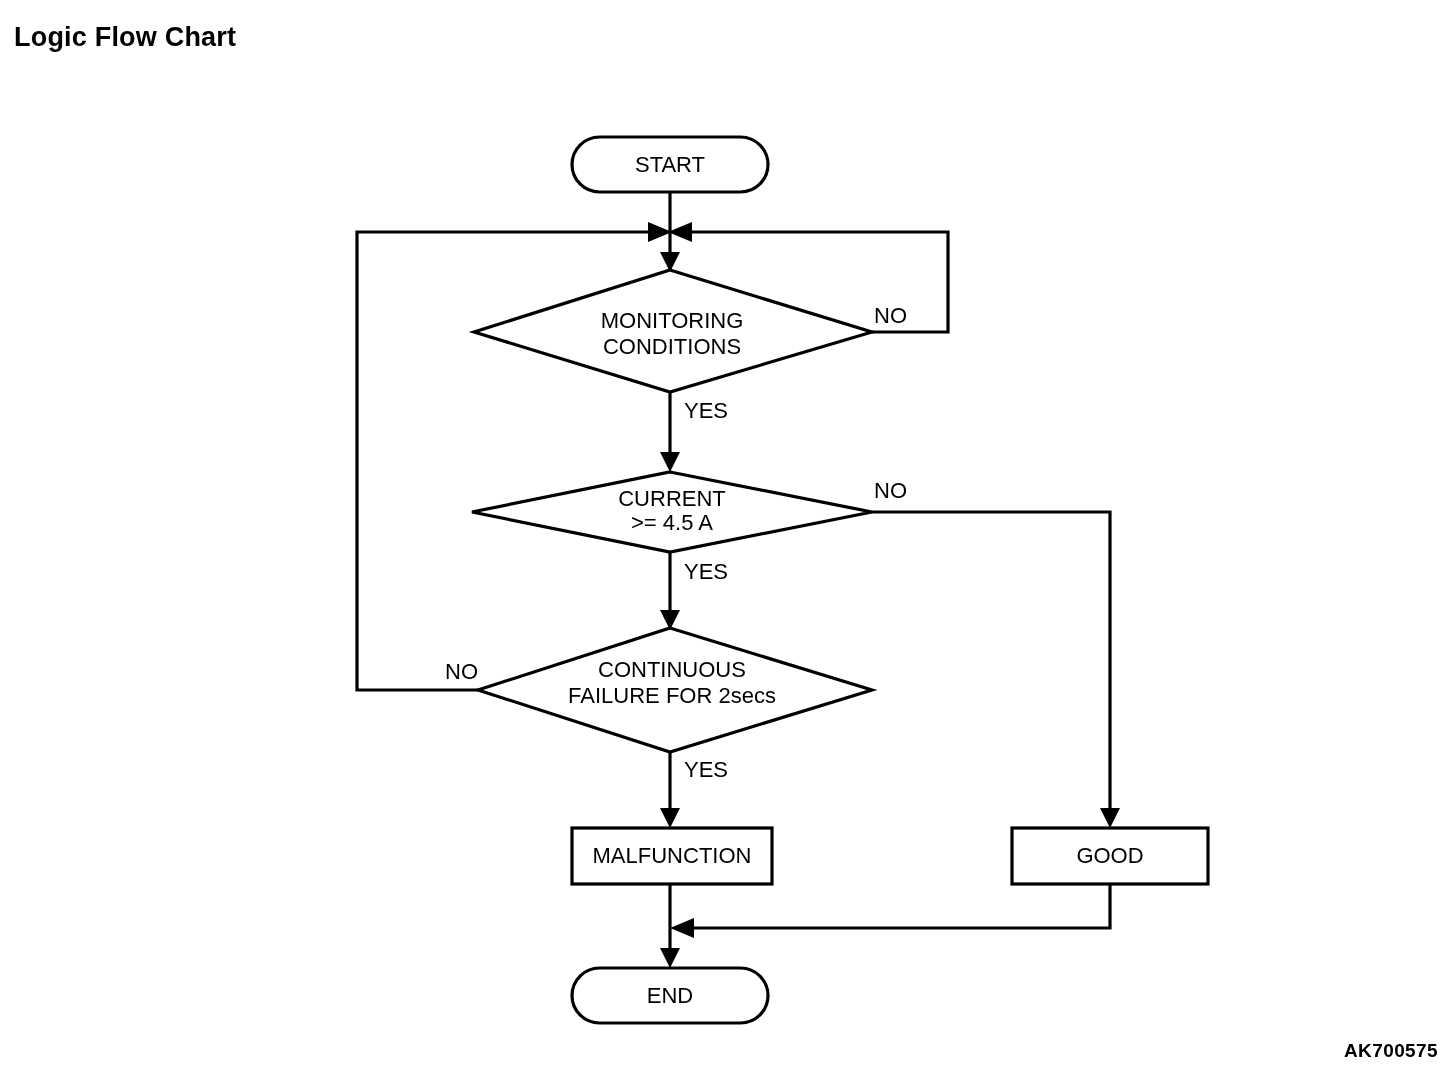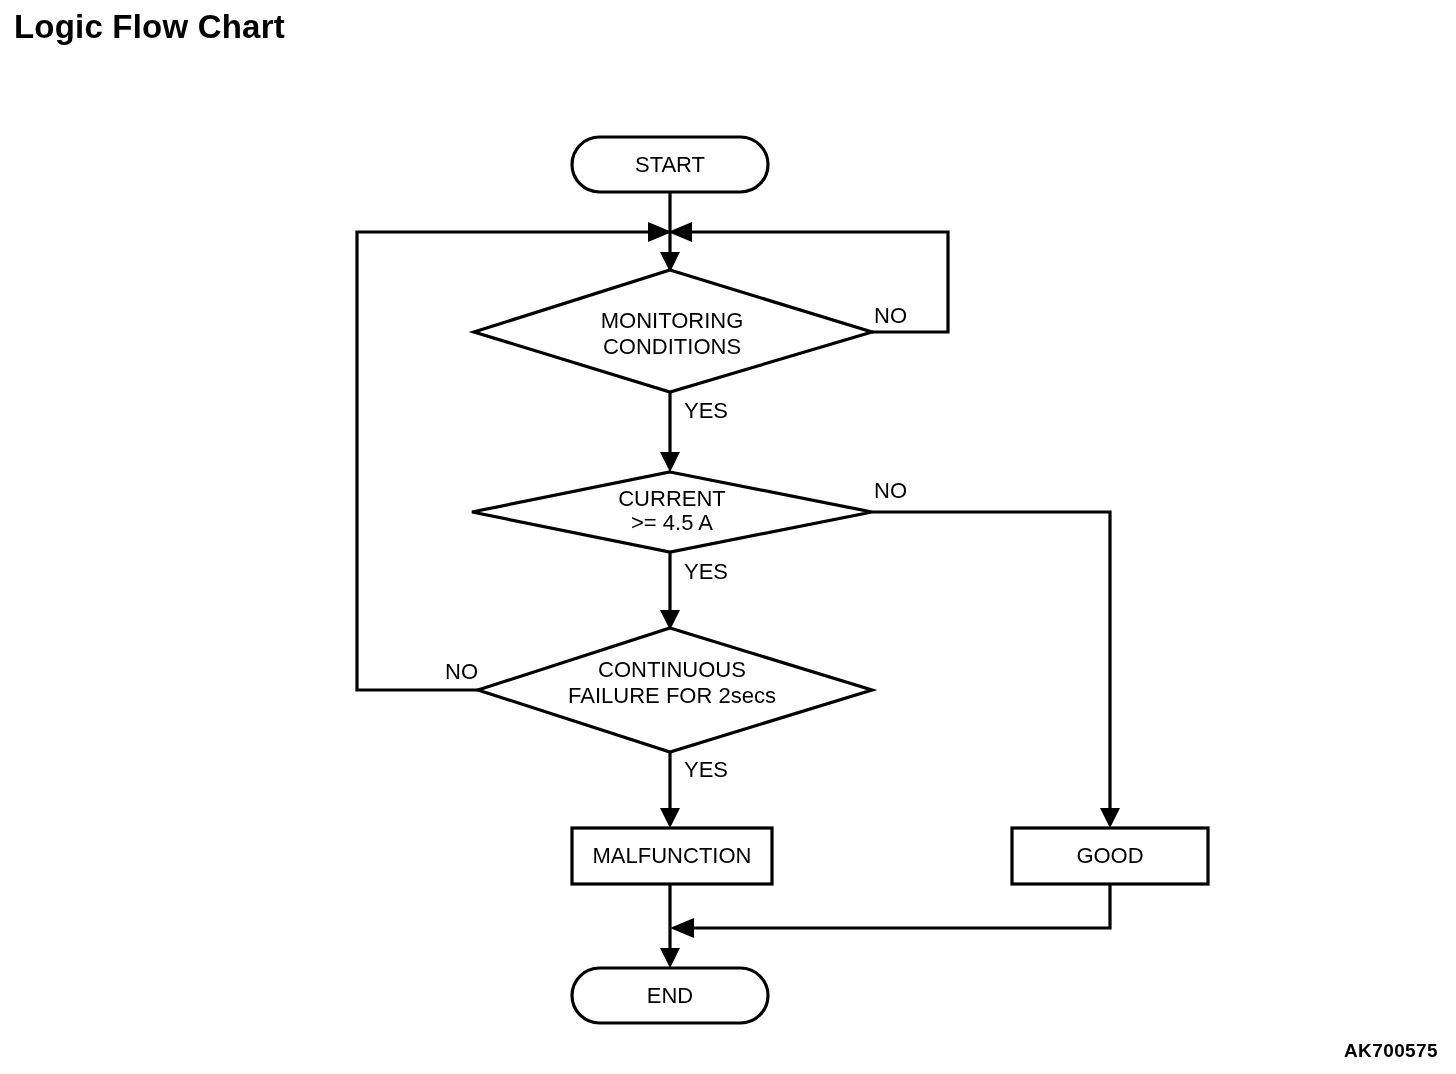--- a/index.html
+++ b/index.html
@@ -11,22 +11,22 @@
     width: 1456px;
     height: 1074px;
     position: relative;
     font-family: "Liberation Sans", sans-serif;
     color: #000000;
     overflow: hidden;
   }
   #page-title {
     position: absolute;
     left: 14px;
-    top: 8px;
-    font-size: 33px;
+    top: 22px;
+    font-size: 27px;
     font-weight: bold;
     letter-spacing: 0.2px;
     white-space: nowrap;
   }
   #figure-code {
     position: absolute;
     right: 18px;
     bottom: 12px;
     font-size: 19px;
     font-weight: bold;

